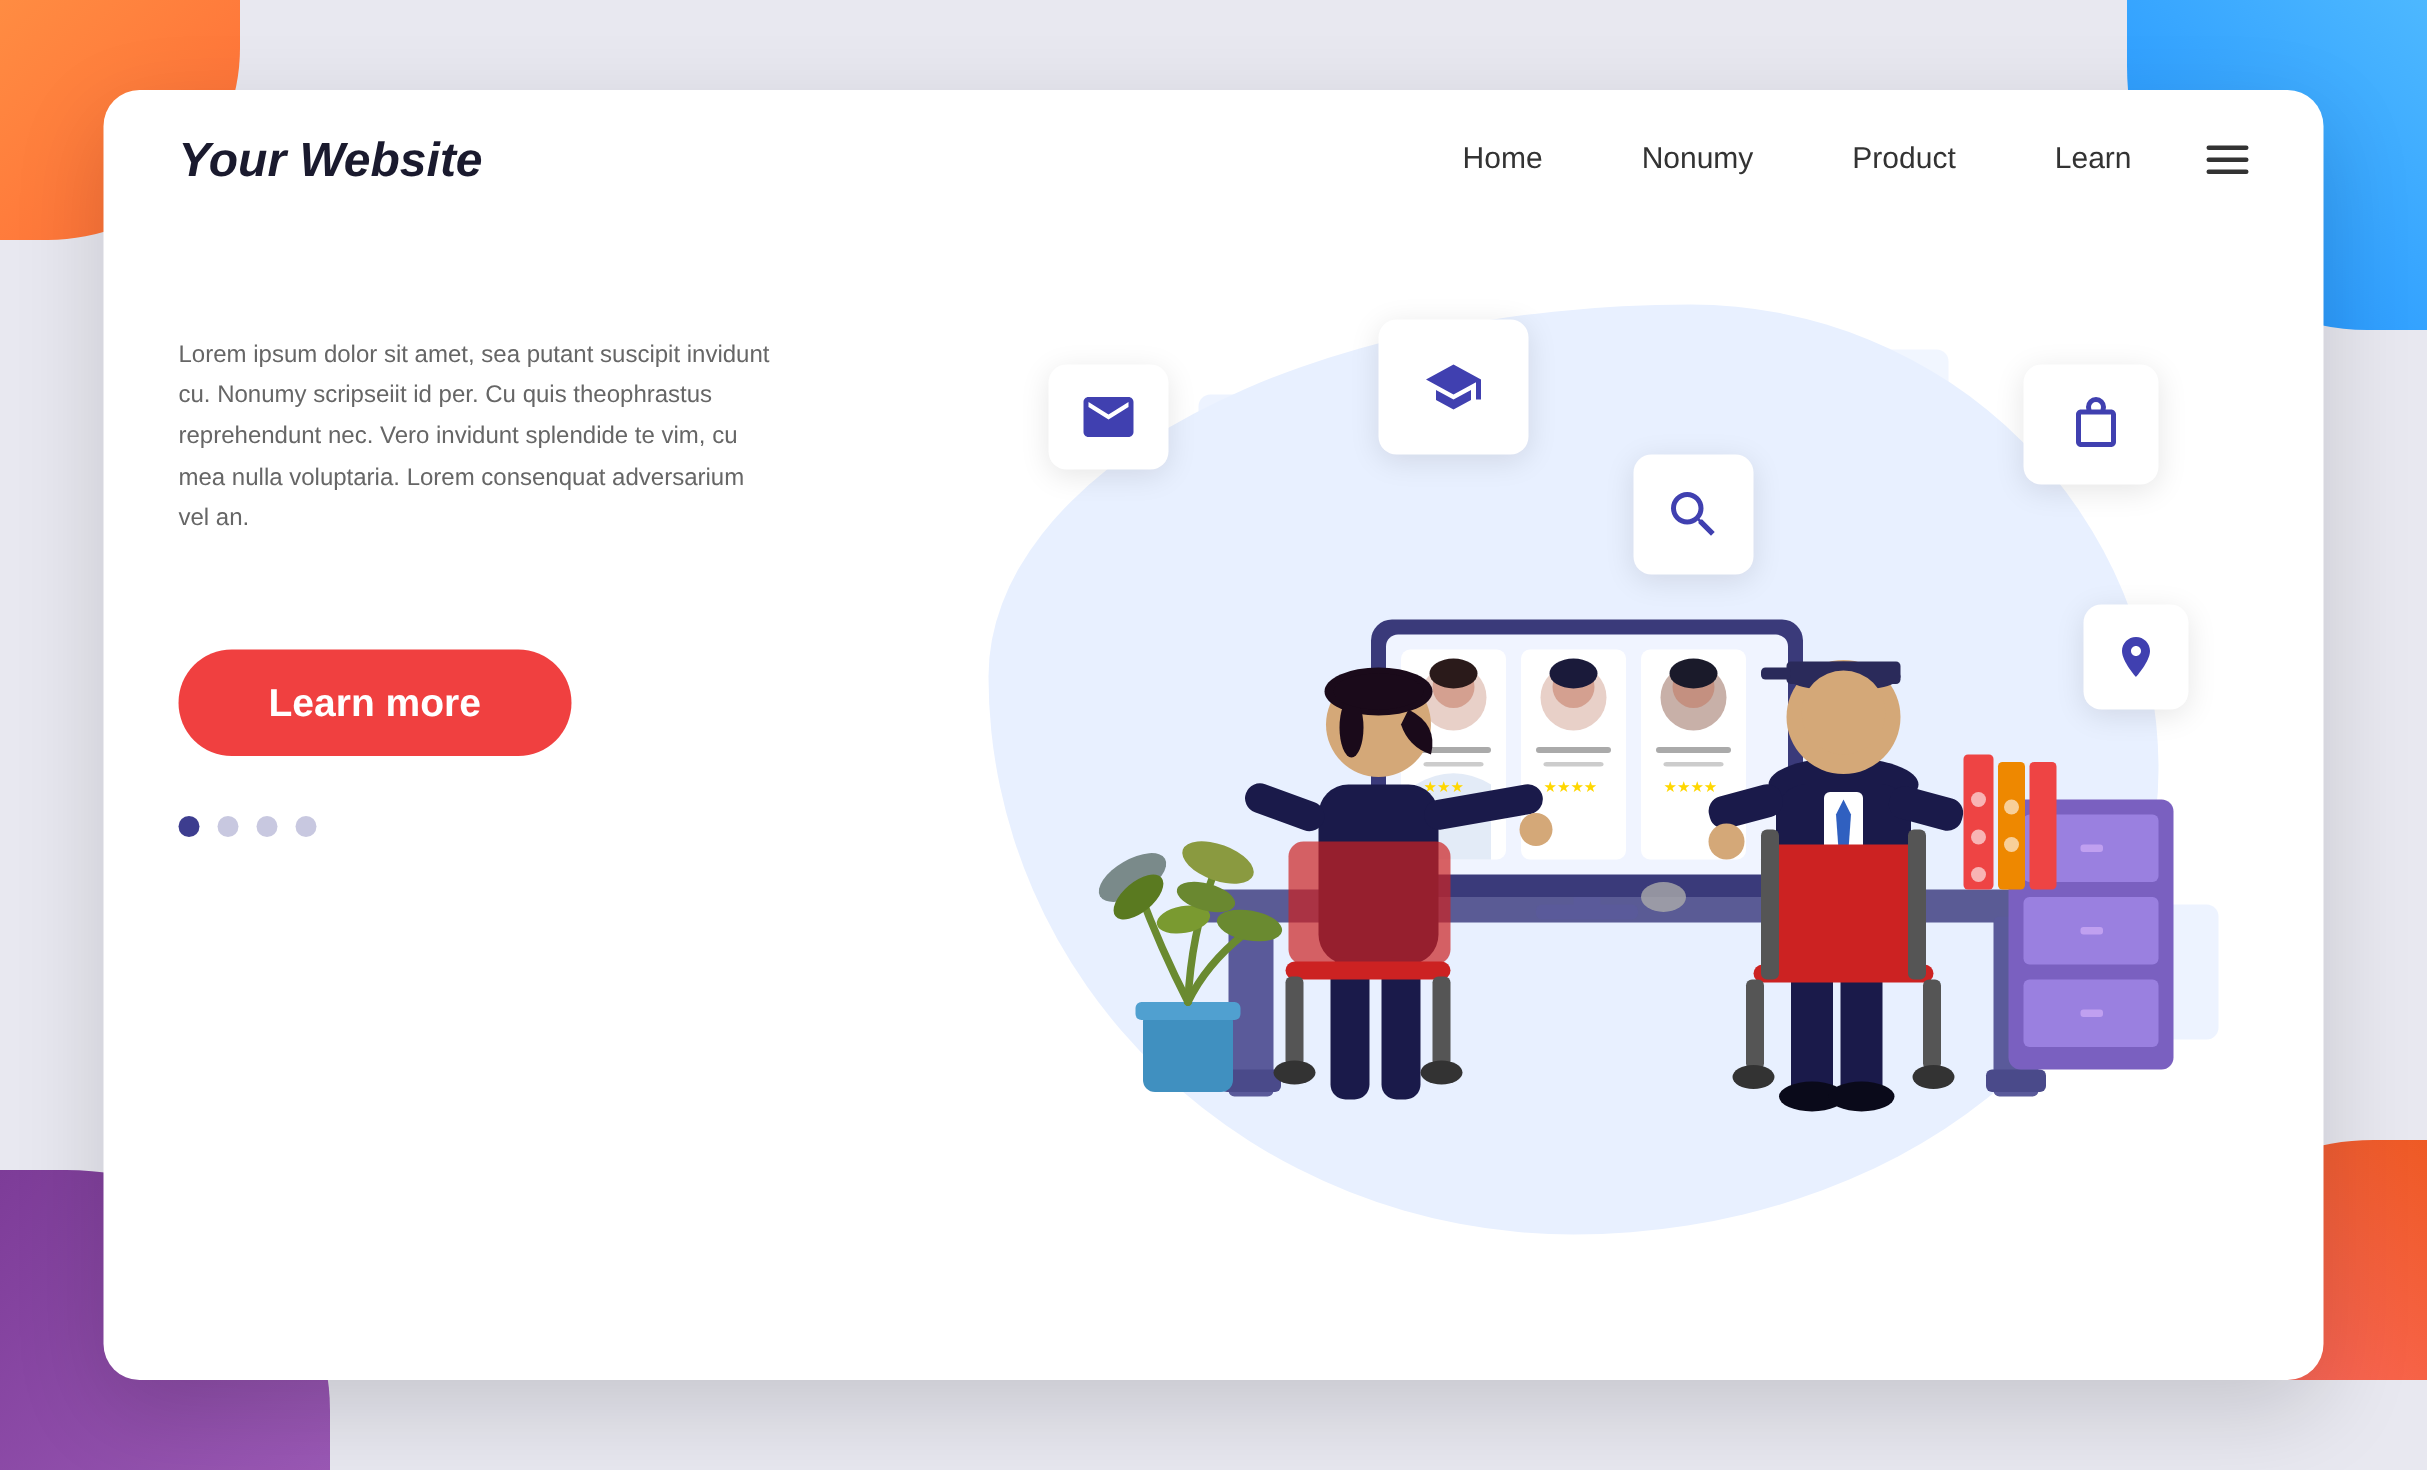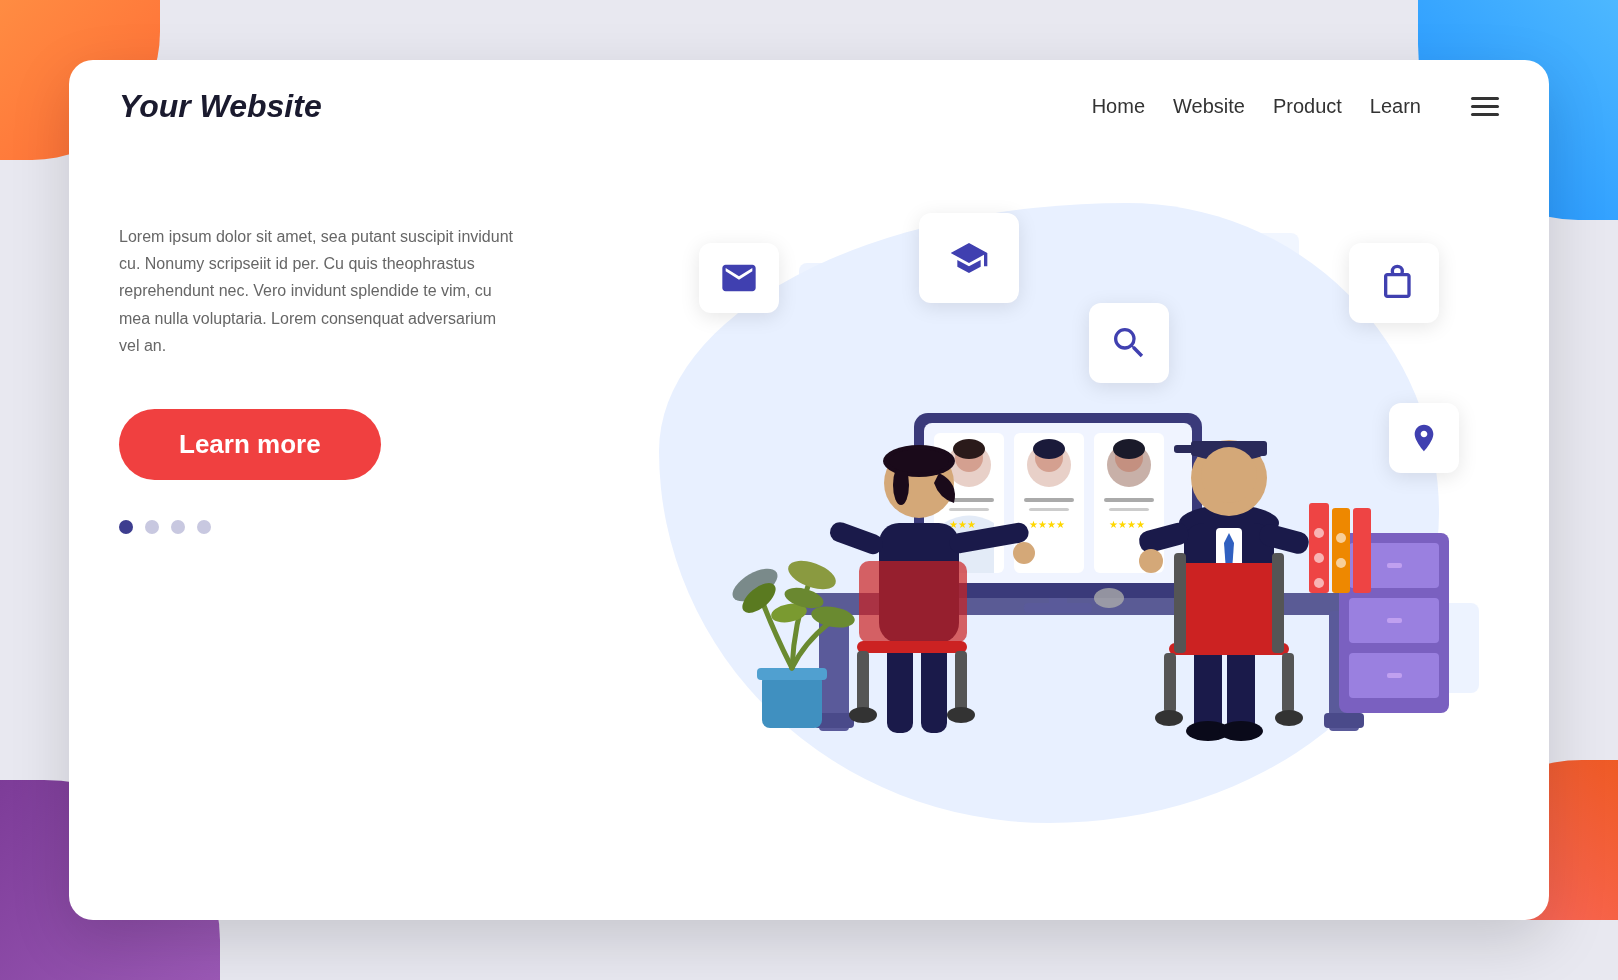--- a/index.html
+++ b/index.html
@@ -71,21 +71,21 @@
     .logo {
       font-size: 32px;
       font-weight: 800;
       color: #1a1a2e;
       margin-right: auto;
       font-style: italic;
     }
     .nav-links {
       display: flex;
       align-items: flex-end;
-      gap: 28px;
+      gap: 66px;
       list-style: none;
     }
     .nav-links li a {
       text-decoration: none;
       color: #333;
       font-size: 20px;
       font-weight: 400;
     }
     .hamburger {
       display: flex;
@@ -120,21 +120,21 @@
       font-size: 72px;
       font-weight: 800;
       color: #2c2c8e;
       line-height: 1.1;
       margin-bottom: 28px;
     }
     .hero-desc {
       font-size: 16px;
       color: #666;
       line-height: 1.7;
-      margin-bottom: 50px;
+      margin-bottom: 74px;
       max-width: 400px;
     }
     .learn-more-btn {
       display: inline-block;
       background: #f04040;
       color: white;
       font-size: 26px;
       font-weight: 600;
       padding: 20px 60px;
       border-radius: 50px;
@@ -248,21 +248,21 @@
 
 <div class="card">
 
   <nav class="navbar">
     <div class="logo">Your Website</div>
     <ul class="nav-links">
       <li>
         <a href="#">Home</a>
       </li>
       <li>
-        <a href="#">Website</a>
+        <a href="#">Nonumy</a>
       </li>
       <li>
         <a href="#">Product</a>
       </li>
       <li>
         <a href="#">Learn</a>
       </li>
     </ul>
     <div class="hamburger">
       <span></span>

